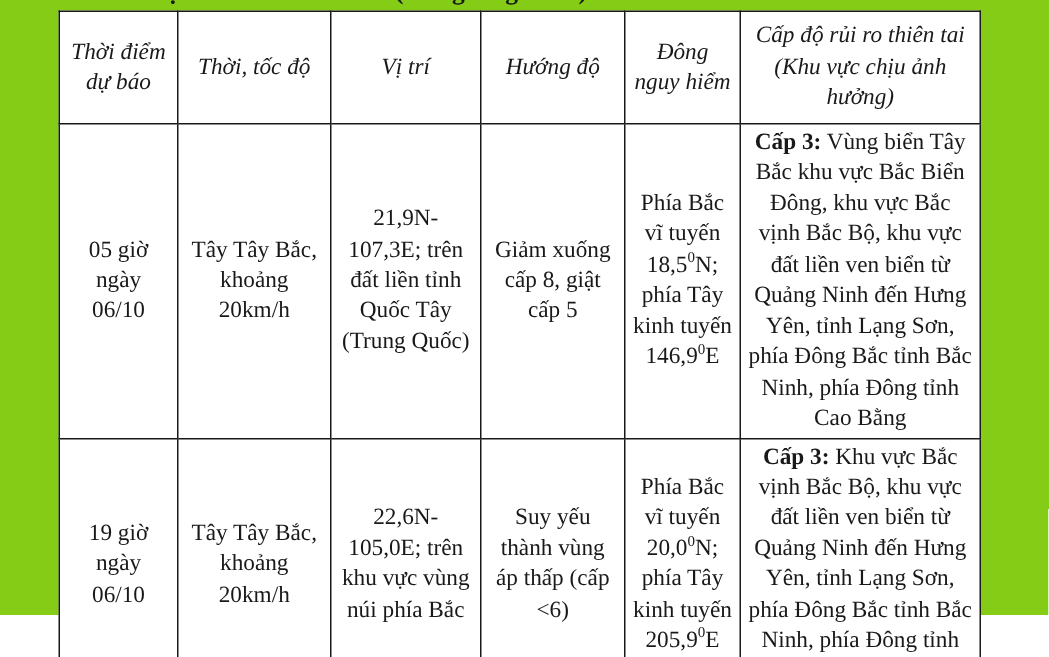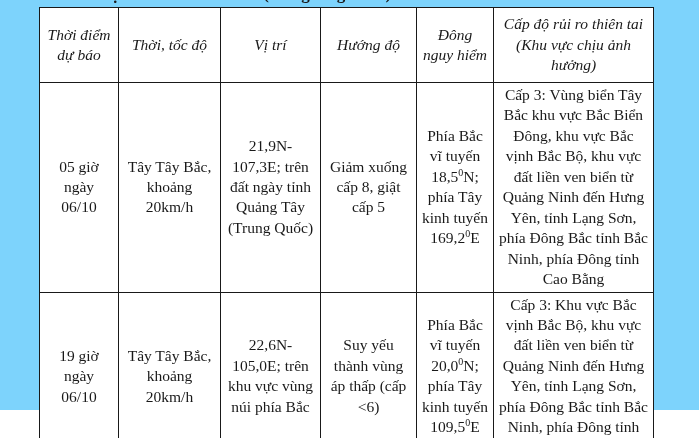--- a/index.html
+++ b/index.html
@@ -6,21 +6,21 @@
     margin: 0; padding: 0;
     width: 699px; height: 438px;
     background: #ffffff;
     overflow: hidden;
     font-family: "Liberation Serif", "DejaVu Serif", serif;
     color: #191919;
   }
   #page {
     position: relative;
     width: 699px; height: 410px;
-    background: #7dd3fc;
+    background: #84cc16;
   }
   
   #title-clip {
     position: absolute;
     top: -16px; left: 98px;
     width: 580px; height: 24px;
     font-size: 17px; font-weight: bold;
     white-space: nowrap;
     letter-spacing: 0.3px;
   }
@@ -48,21 +48,21 @@
   }
   tr.header-row    { height: 75px; }
   tr.data-row-1    { height: 195px; }
   tr.data-row-2    { height: 150px; }
   col.c-time   { width: 79px; }
   col.c-dir    { width: 102px; }
   col.c-pos    { width: 100px; }
   col.c-int    { width: 96px; }
   col.c-zone   { width: 77px; }
   col.c-risk   { width: 160px; }
-  .risk-level { font-weight: normal; }
+  .risk-level { font-weight: bold; }
   sup.deg {
     font-size: 10px;
     line-height: 0;
     vertical-align: super;
   }
 </style>
 </head>
 <body>
 
 <div id="page">
@@ -85,37 +85,37 @@
       <th>Thời, tốc độ</th>
       <th>Vị trí</th>
       <th>Hướng độ</th>
       <th>Đông nguy hiểm</th>
       <th>Cấp độ rủi ro thiên tai (Khu vực chịu ảnh hưởng)</th>
     </tr>
 
     <tr class="data-row-1">
       <td>05 giờ ngày 06/10</td>
       <td>Tây Tây Bắc, khoảng 20km/h</td>
-      <td>21,9N-107,3E; trên đất ngày tỉnh Quảng Tây (Trung Quốc)</td>
+      <td>21,9N-107,3E; trên đất liền tỉnh Quốc Tây (Trung Quốc)</td>
       <td>Giảm xuống cấp 8, giật cấp 5</td>
       <td>
-        <span>Phía Bắc vĩ tuyến 18,5</span><sup class="deg">0</sup><span>N; phía Tây kinh tuyến 169,2</span><sup class="deg">0</sup><span>E</span>
+        <span>Phía Bắc vĩ tuyến 18,5</span><sup class="deg">0</sup><span>N; phía Tây kinh tuyến 146,9</span><sup class="deg">0</sup><span>E</span>
       </td>
       <td>
         <span class="risk-level">Cấp 3:</span><span> Vùng biển Tây Bắc khu vực Bắc Biển Đông, khu vực Bắc vịnh Bắc Bộ, khu vực đất liền ven biển từ Quảng Ninh đến Hưng Yên, tỉnh Lạng Sơn, phía Đông Bắc tỉnh Bắc Ninh, phía Đông tỉnh Cao Bằng</span>
       </td>
     </tr>
 
     <tr class="data-row-2">
       <td>19 giờ ngày 06/10</td>
       <td>Tây Tây Bắc, khoảng 20km/h</td>
       <td>22,6N-105,0E; trên khu vực vùng núi phía Bắc</td>
       <td>Suy yếu thành vùng áp thấp (cấp &lt;6)</td>
       <td>
-        <span>Phía Bắc vĩ tuyến 20,0</span><sup class="deg">0</sup><span>N; phía Tây kinh tuyến 109,5</span><sup class="deg">0</sup><span>E</span>
+        <span>Phía Bắc vĩ tuyến 20,0</span><sup class="deg">0</sup><span>N; phía Tây kinh tuyến 205,9</span><sup class="deg">0</sup><span>E</span>
       </td>
       <td>
         <span class="risk-level">Cấp 3:</span><span> Khu vực Bắc vịnh Bắc Bộ, khu vực đất liền ven biển từ Quảng Ninh đến Hưng Yên, tỉnh Lạng Sơn, phía Đông Bắc tỉnh Bắc Ninh, phía Đông tỉnh Cao Bằng</span>
       </td>
     </tr>
   </tbody>
     </table>
 
 </div>
 

